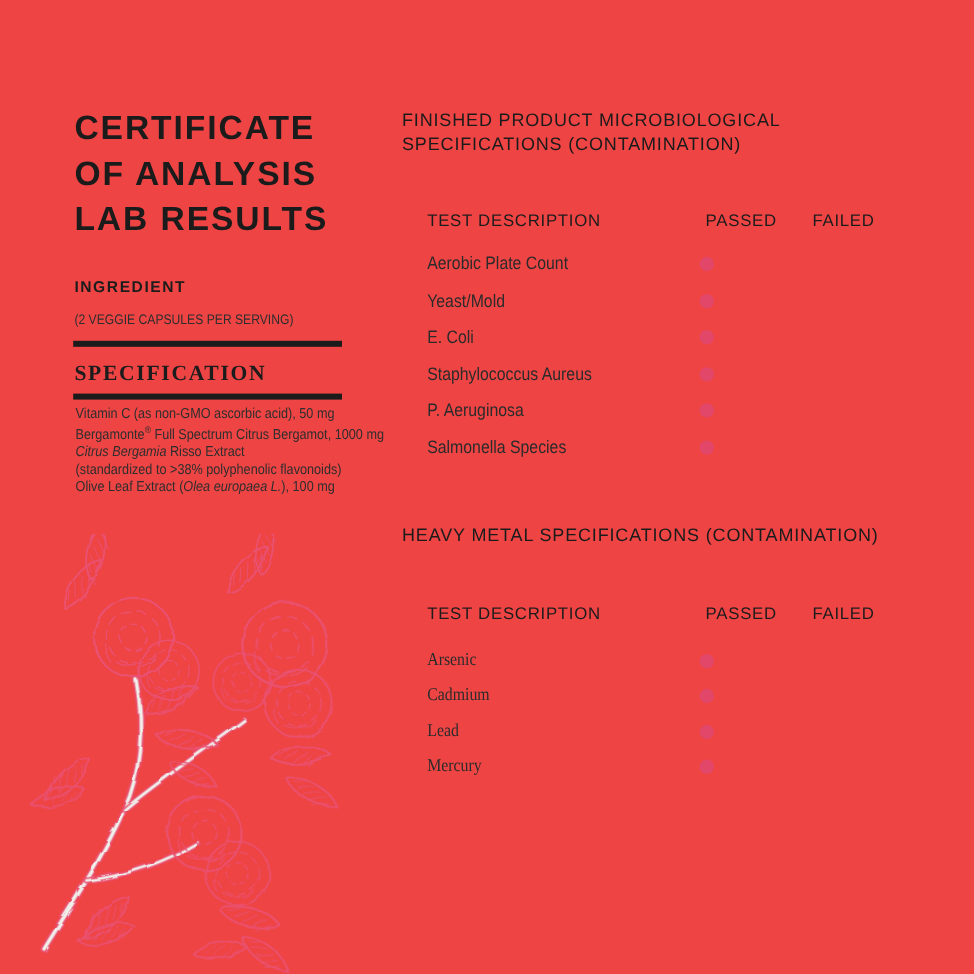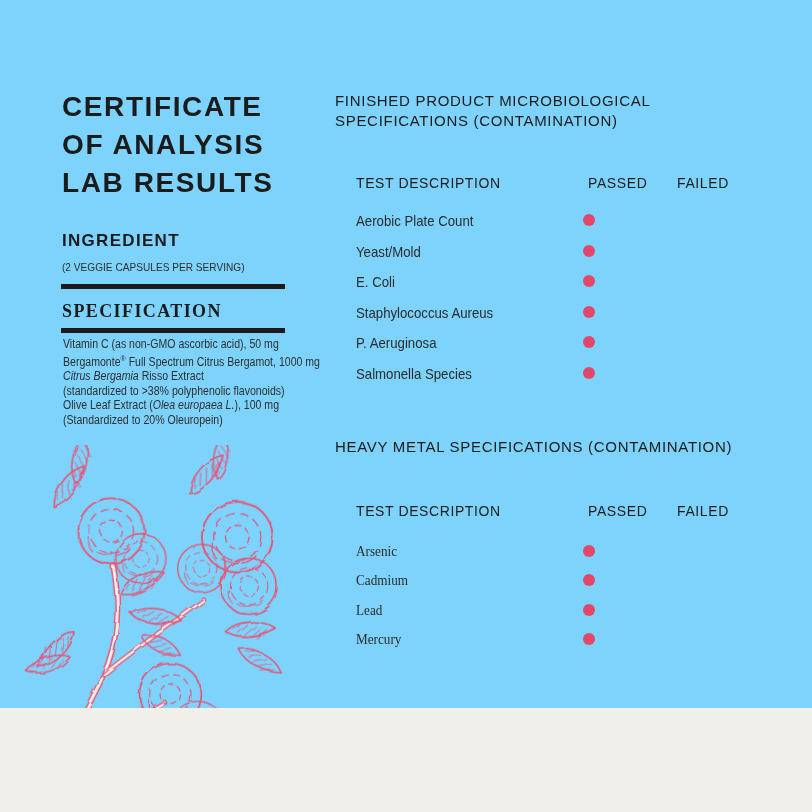--- a/index.html
+++ b/index.html
@@ -1,29 +1,29 @@
 <!DOCTYPE html>
 <html><head>
 <meta charset="utf-8">
 <style>
   html, body { margin: 0; padding: 0; background: #F0EFEA; }
   .canvas {
-    position: relative; width: 812px; height: 708px;
-    background: #7dd3fc; overflow: hidden;
+    position: relative; width: 812px; height: 812px;
+    background: #ef4444; overflow: hidden;
     font-family: "Liberation Sans", sans-serif; color: #1C1C1C;
   }
   .abs { position: absolute; }
 
   
   .title {
     left: 62px; top: 88px; font-size: 28px; font-weight: bold;
     letter-spacing: 1.6px; line-height: 38px; color: #1B1B1B;
   }
   .ing-heading {
-    left: 62px; top: 231px; font-size: 17px; font-weight: bold;
+    left: 62px; top: 231px; font-size: 13px; font-weight: bold;
     letter-spacing: 1.3px;
   }
   .ing-sub { left: 62px; top: 261px; font-size: 11.5px; color: #2E2E2E; white-space: nowrap; }
   .rule { left: 61px; width: 224px; height: 5px; background: #1B1B1B; }
   .rule-1 { top: 284px; }
   .rule-2 { top: 328px; }
   .spec-heading {
     left: 62px; top: 301px; font-size: 18px; font-weight: bold;
     letter-spacing: 1.4px;
     font-family: Liberation Serif, serif;
@@ -88,21 +88,20 @@
   <div class="abs rule rule-1"></div>
 
   <div class="abs spec-heading">SPECIFICATION</div>
   <div class="abs rule rule-2"></div>
   <div class="abs spec-lines">
       <div class="spec-line"><span class="cond"><span>Vitamin C (as non-GMO ascorbic acid), 50 mg</span></span></div>
       <div class="spec-line"><span class="cond"><span>Bergamonte</span><sup>®</sup><span> Full Spectrum Citrus Bergamot, 1000 mg</span></span></div>
       <div class="spec-line"><span class="cond"><em>Citrus Bergamia</em><span> Risso Extract</span></span></div>
       <div class="spec-line"><span class="cond"><span>(standardized to &gt;38% polyphenolic flavonoids)</span></span></div>
       <div class="spec-line"><span class="cond"><span>Olive Leaf Extract (</span><em>Olea europaea L.</em><span>), 100 mg</span></span></div>
-      <div class="spec-line"><span class="cond"><span>(Standardized to 20% Oleuropein)</span></span></div>
     </div>
 
   <div class="abs tbl-heading t0-heading">FINISHED PRODUCT MICROBIOLOGICAL SPECIFICATIONS (CONTAMINATION)</div>
   <div class="abs col-row t0-cols">
     <span class="col-h col-desc">TEST DESCRIPTION</span>
     <span class="col-h col-pass">PASSED</span>
     <span class="col-h col-fail">FAILED</span>
   </div>
   <div class="abs rows t0-rows">
       <div class="row">

